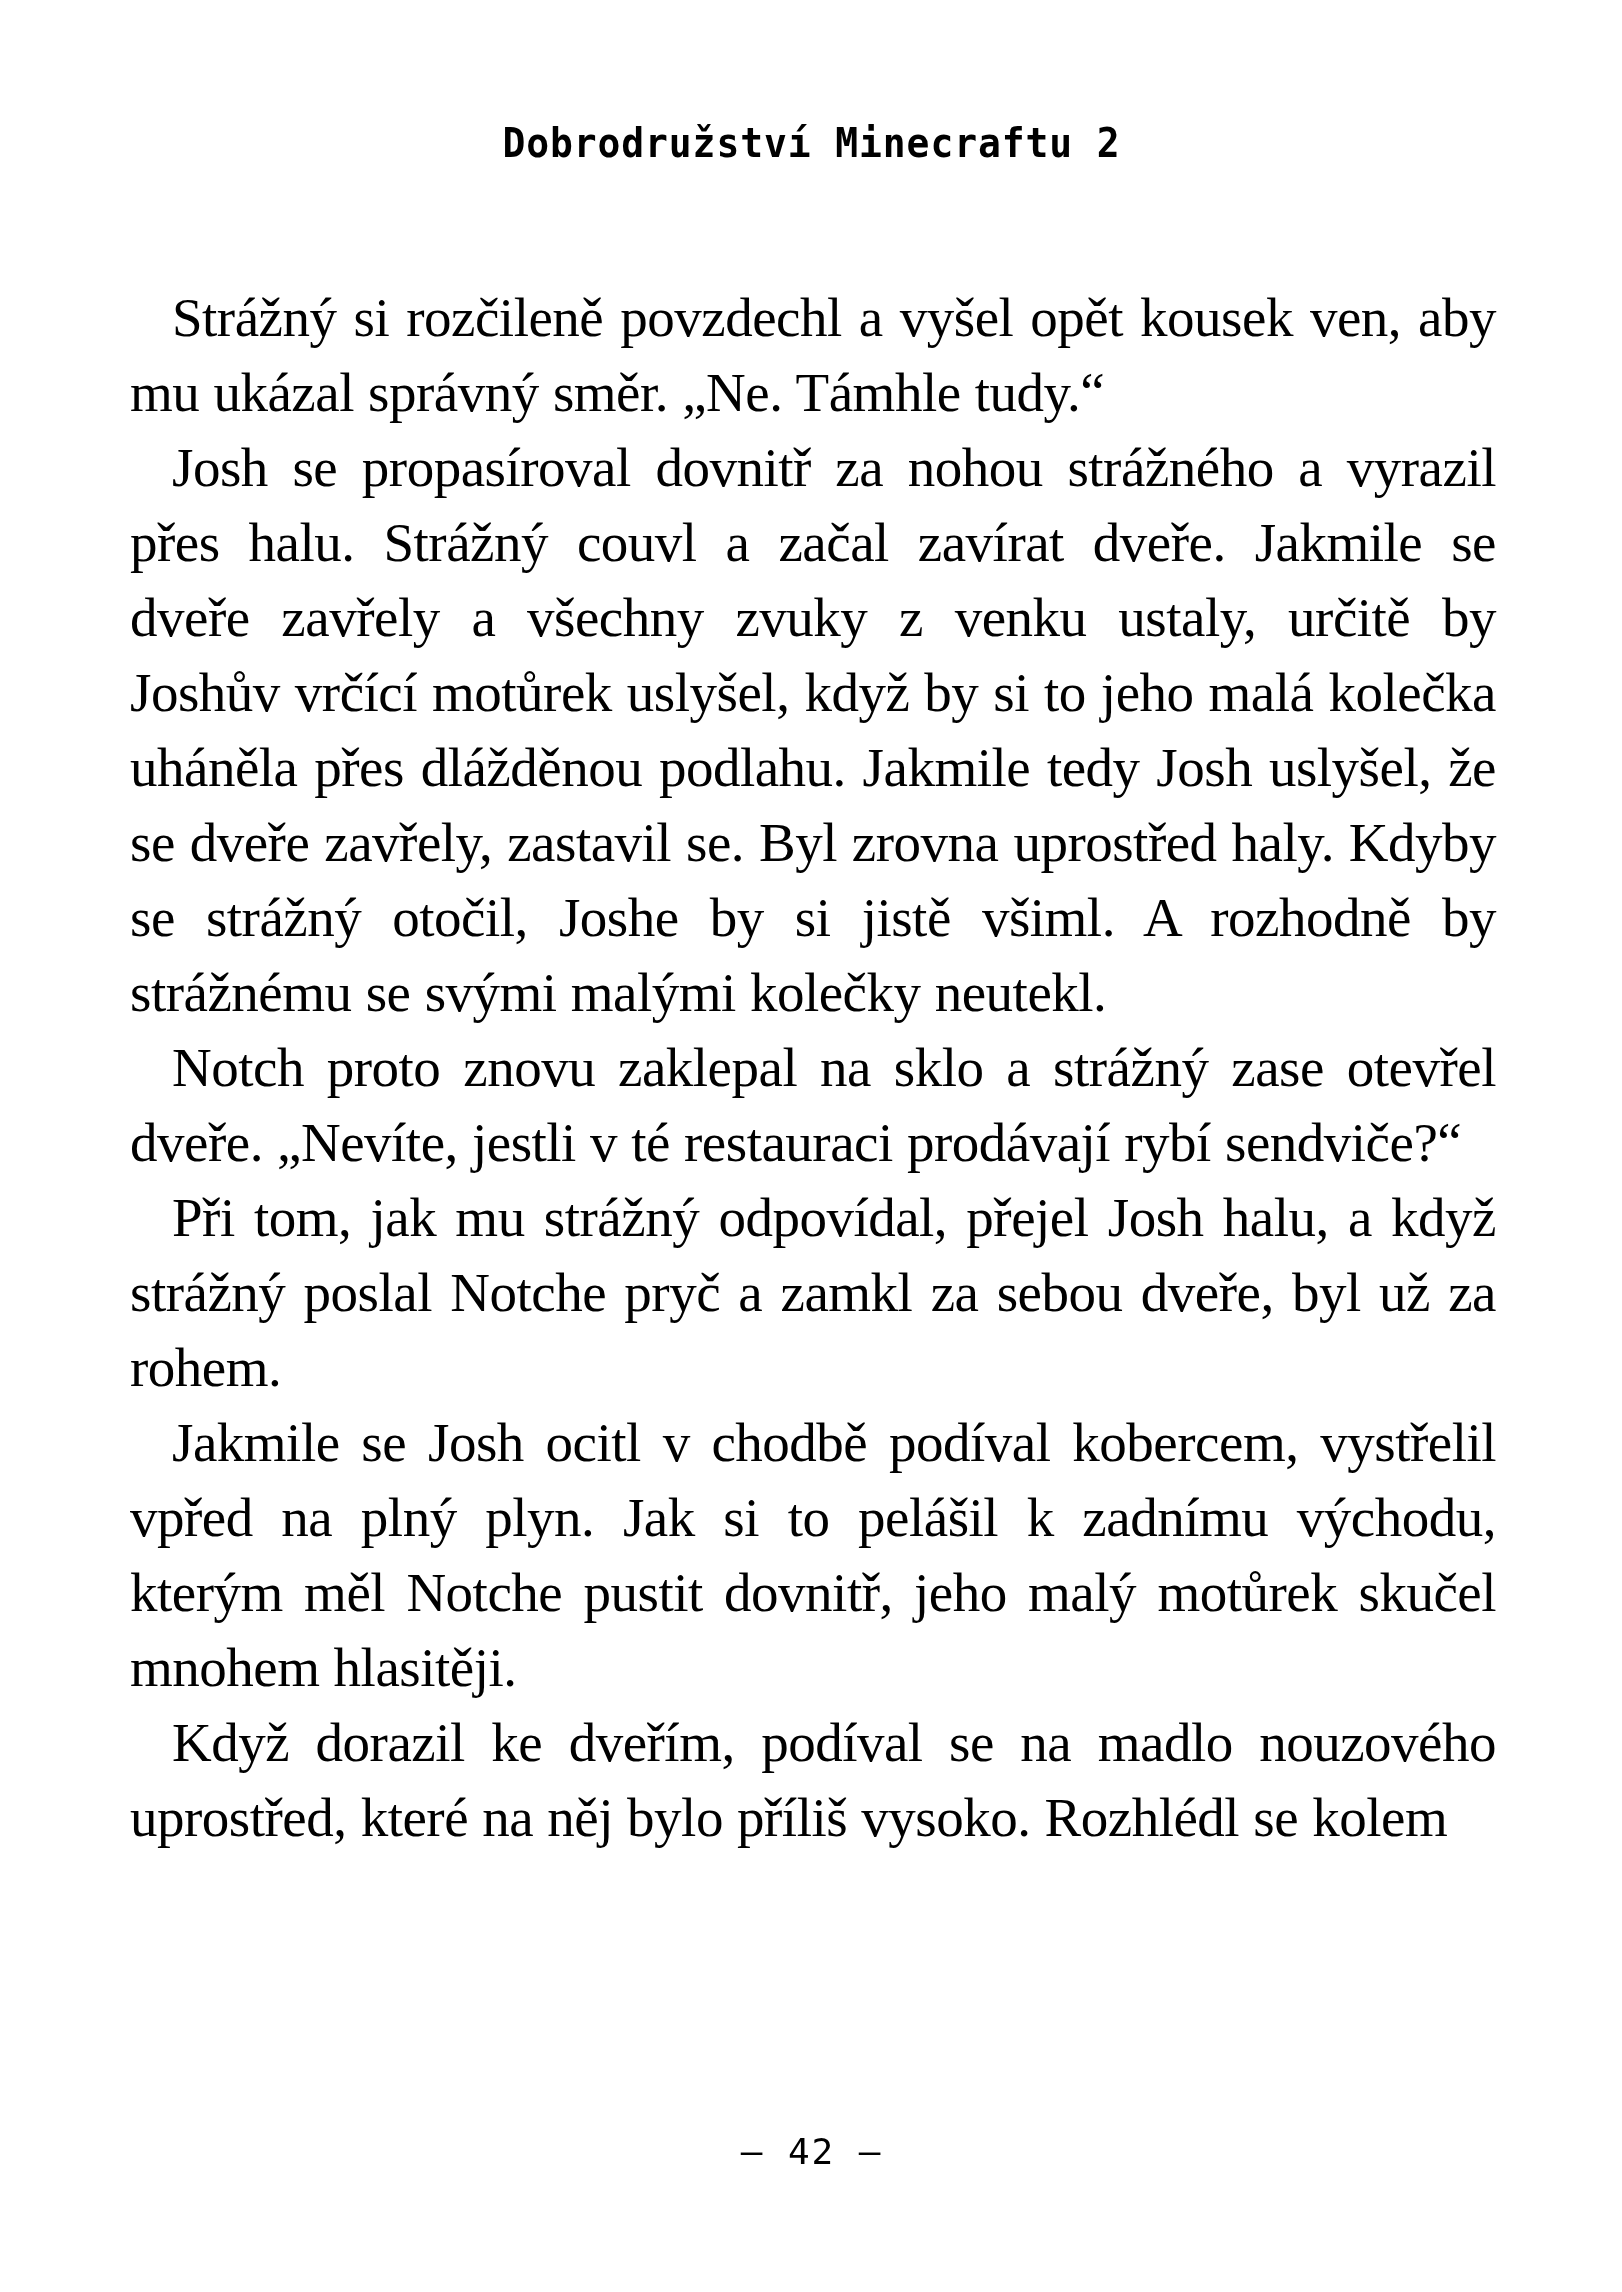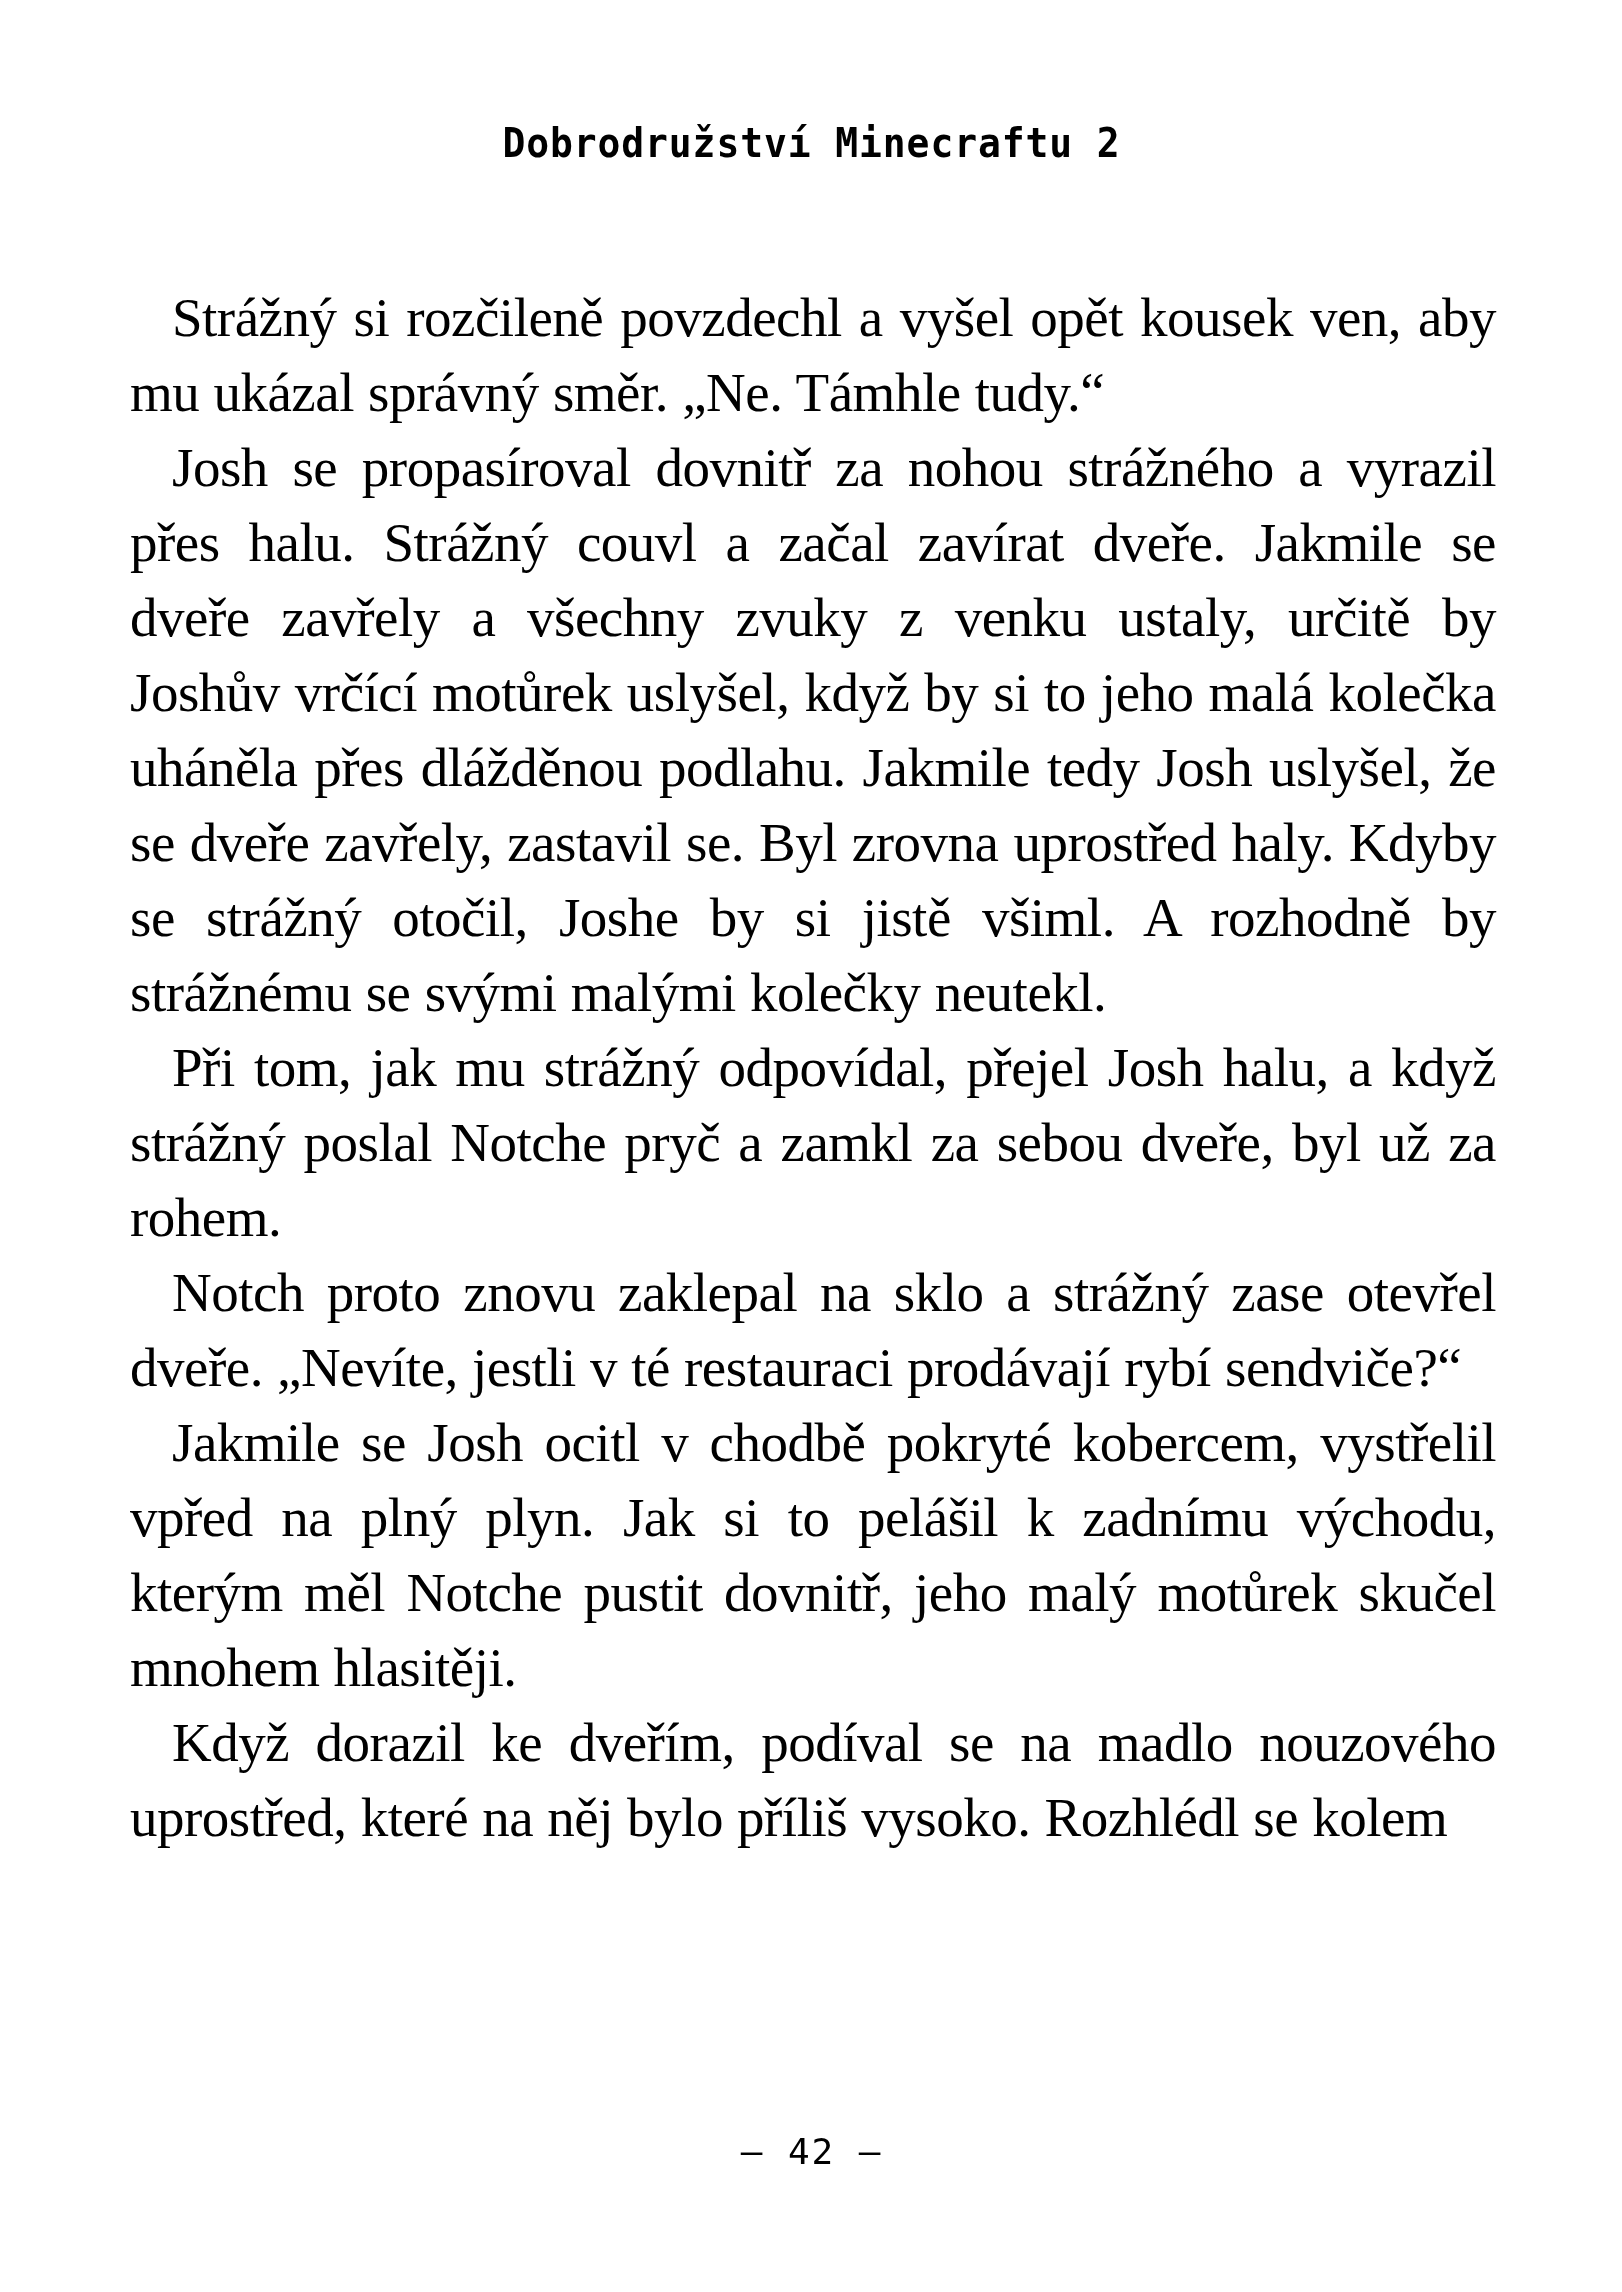--- a/index.html
+++ b/index.html
@@ -61,22 +61,22 @@
 </head>
 <body>
 
 <div class="book-page">
 
   <div class="running-header">Dobrodružství Minecraftu 2</div>
 
   <div class="body-text">
     <p>Strážný si rozčileně povzdechl a vyšel opět kousek ven, aby mu ukázal správný směr. „Ne. Támhle tudy.“</p>
     <p>Josh se propasíroval dovnitř za nohou strážného a vyrazil přes halu. Strážný couvl a začal zavírat dveře. Jakmile se dveře zavřely a všechny zvuky z venku ustaly, určitě by Joshův vrčící motůrek uslyšel, když by si to jeho malá kolečka uháněla přes dlážděnou podlahu. Jakmile tedy Josh uslyšel, že se dveře zavřely, zastavil se. Byl zrovna uprostřed haly. Kdyby se strážný otočil, Joshe by si jistě všiml. A rozhodně by strážnému se svými malými kolečky neutekl.</p>
+    <p>Notch proto znovu zaklepal na sklo a strážný zase otevřel dveře. „Nevíte, jestli v té restauraci prodávají rybí sendviče?“</p>
     <p>Při tom, jak mu strážný odpovídal, přejel Josh halu, a když strážný poslal Notche pryč a zamkl za sebou dveře, byl už za rohem.</p>
-    <p>Notch proto znovu zaklepal na sklo a strážný zase otevřel dveře. „Nevíte, jestli v té restauraci prodávají rybí sendviče?“</p>
-    <p>Jakmile se Josh ocitl v chodbě pokryté kobercem, vystřelil vpřed na plný plyn. Jak si to pelášil k zadnímu východu, kterým měl Notche pustit dovnitř, jeho malý motůrek skučel mnohem hlasitěji.</p>
+    <p>Jakmile se Josh ocitl v chodbě podíval kobercem, vystřelil vpřed na plný plyn. Jak si to pelášil k zadnímu východu, kterým měl Notche pustit dovnitř, jeho malý motůrek skučel mnohem hlasitěji.</p>
     <p>Když dorazil ke dveřím, podíval se na madlo nouzového uprostřed, které na něj bylo příliš vysoko. Rozhlédl se kolem</p>
   </div>
 
   <div class="page-number">– 42 –</div>
 
 </div>
 
 
 </body></html>

